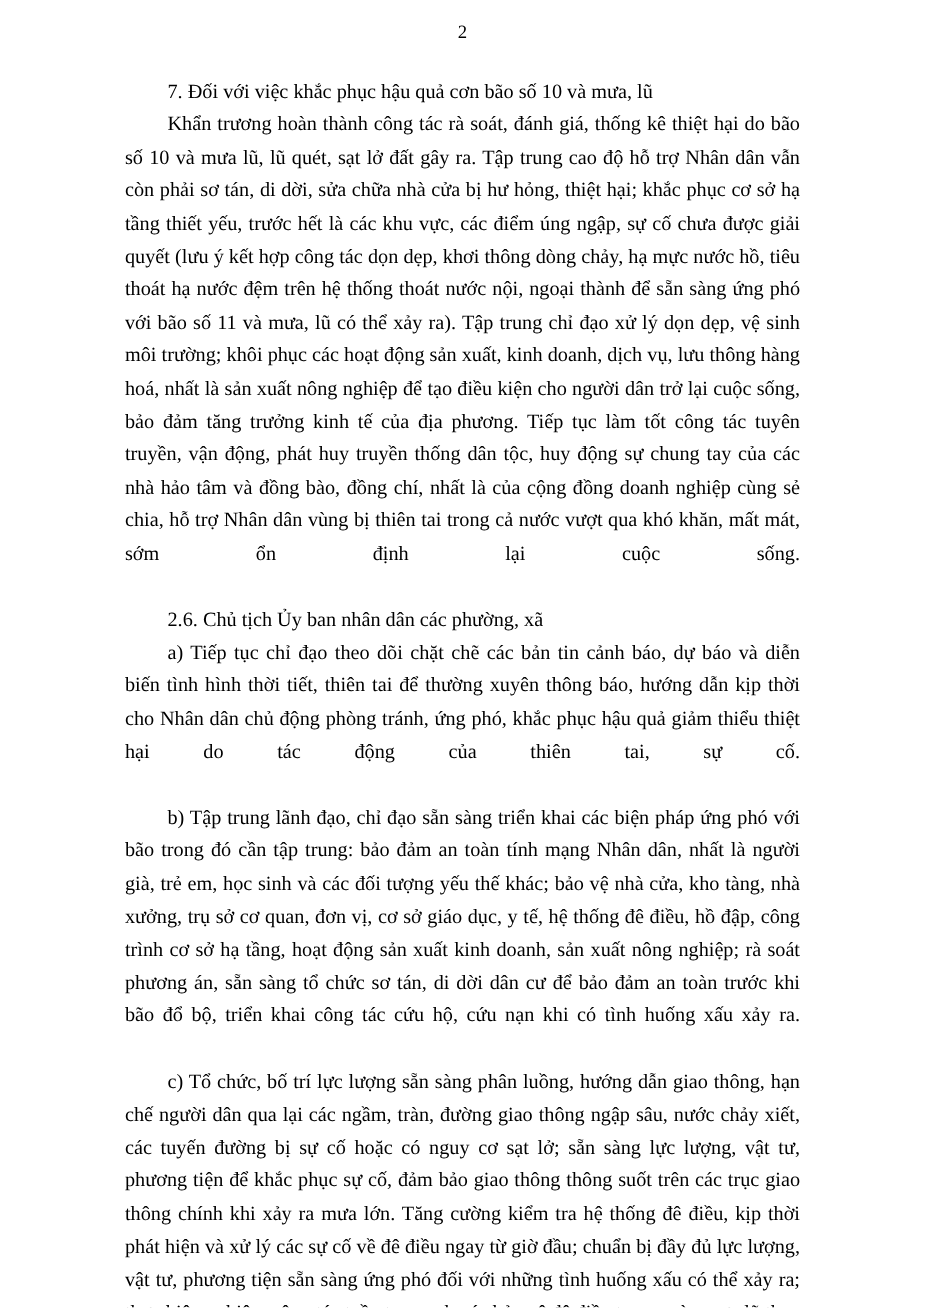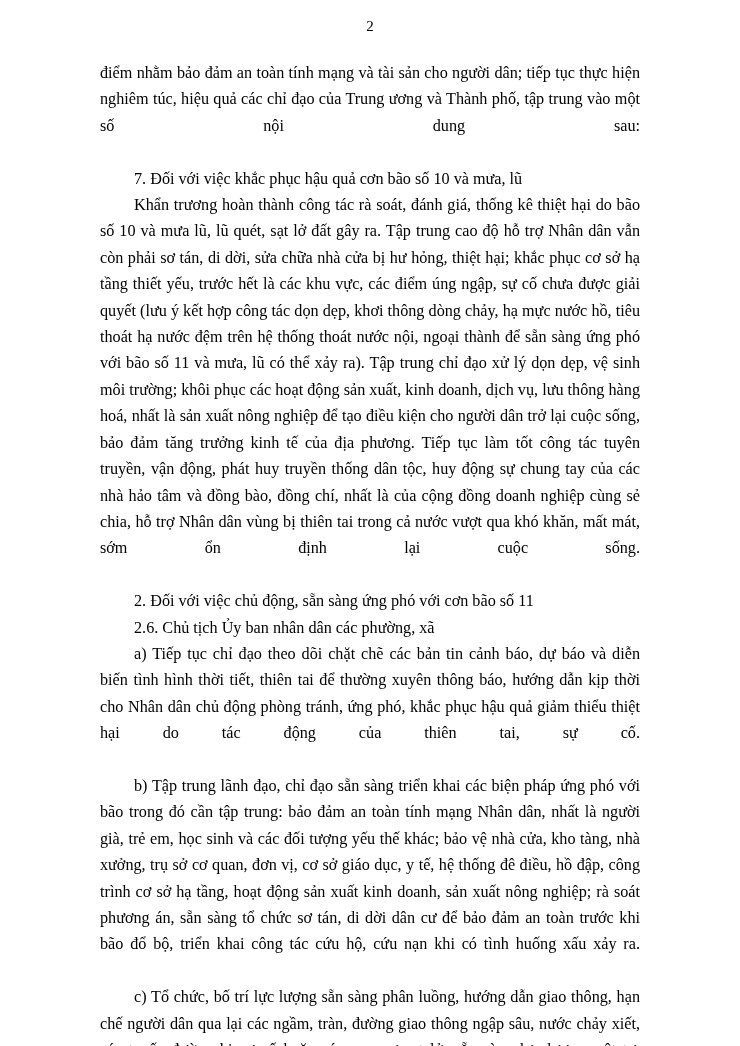--- a/index.html
+++ b/index.html
@@ -55,24 +55,22 @@
   }
 </style>
 </head>
 <body>
 
 <div class="page">
 
   <div class="page-number">2</div>
 
   <div class="body-area">
-    <p class="para">điểm nhằm bảo đảm an toàn tính mạng và tài sản cho người dân; tiếp tục thực hiện nghiêm túc, hiệu quả các chỉ đạo của Trung ương và Thành phố, tập trung vào một số nội dung sau:</p>
     <p class="para indent lastline-natural">7. Đối với việc khắc phục hậu quả cơn bão số 10 và mưa, lũ</p>
     <p class="para indent">Khẩn trương hoàn thành công tác rà soát, đánh giá, thống kê thiệt hại do bão số 10 và mưa lũ, lũ quét, sạt lở đất gây ra. Tập trung cao độ hỗ trợ Nhân dân vẫn còn phải sơ tán, di dời, sửa chữa nhà cửa bị hư hỏng, thiệt hại; khắc phục cơ sở hạ tầng thiết yếu, trước hết là các khu vực, các điểm úng ngập, sự cố chưa được giải quyết (lưu ý kết hợp công tác dọn dẹp, khơi thông dòng chảy, hạ mực nước hồ, tiêu thoát hạ nước đệm trên hệ thống thoát nước nội, ngoại thành để sẵn sàng ứng phó với bão số 11 và mưa, lũ có thể xảy ra). Tập trung chỉ đạo xử lý dọn dẹp, vệ sinh môi trường; khôi phục các hoạt động sản xuất, kinh doanh, dịch vụ, lưu thông hàng hoá, nhất là sản xuất nông nghiệp để tạo điều kiện cho người dân trở lại cuộc sống, bảo đảm tăng trưởng kinh tế của địa phương. Tiếp tục làm tốt công tác tuyên truyền, vận động, phát huy truyền thống dân tộc, huy động sự chung tay của các nhà hảo tâm và đồng bào, đồng chí, nhất là của cộng đồng doanh nghiệp cùng sẻ chia, hỗ trợ Nhân dân vùng bị thiên tai trong cả nước vượt qua khó khăn, mất mát, sớm ổn định lại cuộc sống.</p>
-    <p class="para indent lastline-natural">2. Đối với việc chủ động, sẵn sàng ứng phó với cơn bão số 11</p>
     <p class="para indent lastline-natural">2.6. Chủ tịch Ủy ban nhân dân các phường, xã</p>
     <p class="para indent">a) Tiếp tục chỉ đạo theo dõi chặt chẽ các bản tin cảnh báo, dự báo và diễn biến tình hình thời tiết, thiên tai để thường xuyên thông báo, hướng dẫn kịp thời cho Nhân dân chủ động phòng tránh, ứng phó, khắc phục hậu quả giảm thiểu thiệt hại do tác động của thiên tai, sự cố.</p>
     <p class="para indent">b) Tập trung lãnh đạo, chỉ đạo sẵn sàng triển khai các biện pháp ứng phó với bão trong đó cần tập trung: bảo đảm an toàn tính mạng Nhân dân, nhất là người già, trẻ em, học sinh và các đối tượng yếu thế khác; bảo vệ nhà cửa, kho tàng, nhà xưởng, trụ sở cơ quan, đơn vị, cơ sở giáo dục, y tế, hệ thống đê điều, hồ đập, công trình cơ sở hạ tầng, hoạt động sản xuất kinh doanh, sản xuất nông nghiệp; rà soát phương án, sẵn sàng tổ chức sơ tán, di dời dân cư để bảo đảm an toàn trước khi bão đổ bộ, triển khai công tác cứu hộ, cứu nạn khi có tình huống xấu xảy ra.</p>
     <p class="para indent">c) Tổ chức, bố trí lực lượng sẵn sàng phân luồng, hướng dẫn giao thông, hạn chế người dân qua lại các ngầm, tràn, đường giao thông ngập sâu, nước chảy xiết, các tuyến đường bị sự cố hoặc có nguy cơ sạt lở; sẵn sàng lực lượng, vật tư, phương tiện để khắc phục sự cố, đảm bảo giao thông thông suốt trên các trục giao thông chính khi xảy ra mưa lớn. Tăng cường kiểm tra hệ thống đê điều, kịp thời phát hiện và xử lý các sự cố về đê điều ngay từ giờ đầu; chuẩn bị đầy đủ lực lượng, vật tư, phương tiện sẵn sàng ứng phó đối với những tình huống xấu có thể xảy ra; thực hiện nghiêm công tác tuần tra, canh gác bảo vệ đê điều trong mùa mưa lũ theo quy định.</p>
 
   </div>
 
 </div>
 
 </body></html>

